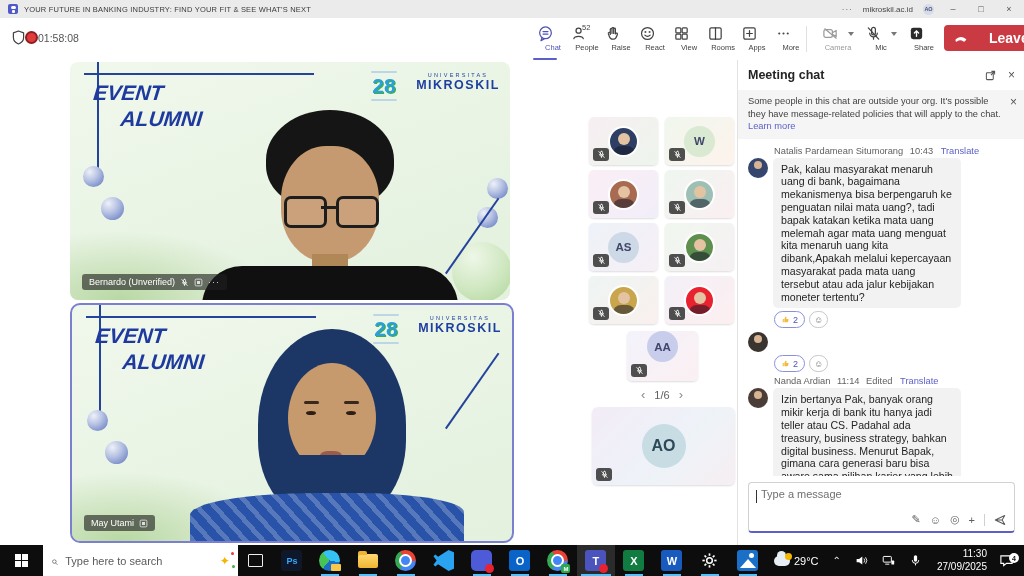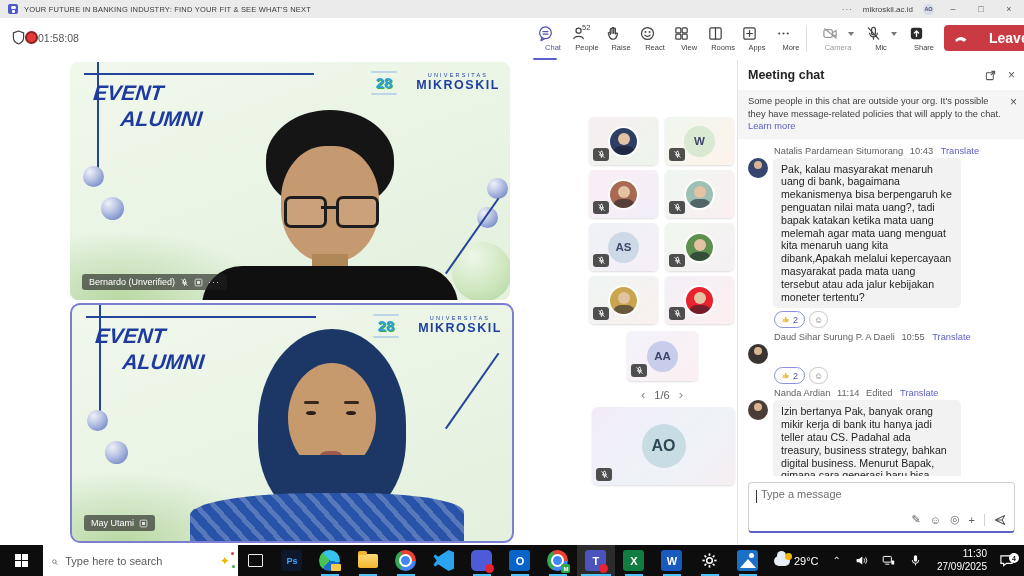--- a/index.html
+++ b/index.html
@@ -49,21 +49,21 @@
   .deco-vline{position:absolute;left:27px;top:0;width:1.5px;height:118px;background:#24439b;}
   .deco-diag{position:absolute;width:92px;height:1.5px;background:#24439b;transform:rotate(-55deg);}
   .sphere{position:absolute;border-radius:50%;background:radial-gradient(circle at 32% 28%,#eef1f8 0%,#b9c4e4 40%,#5a72bd 100%);}
   .gcircle{position:absolute;border-radius:50%;background:radial-gradient(circle at 35% 25%,#eef7e8 0%,#cfe7c0 55%,#aed49a 100%);}
   .gblob{position:absolute;left:0;bottom:0;width:200px;height:70px;
          background:radial-gradient(ellipse at 25% 100%,#b9d8a4 0%,rgba(185,216,164,0) 70%);}
   .event-txt{position:absolute;left:22px;top:18px;color:#1e3a9f;font-weight:800;font-style:italic;
              font-size:21px;transform:skewX(-6deg);line-height:1.25;}
   .event-l2{margin-left:30px;}
   .logo28{position:absolute;left:292px;top:8px;width:44px;text-align:center;}
-  .logo28 .n28{font-size:15px;font-weight:900;color:#2b9fd8;text-shadow:1px 1px 0 #3fae49;}
+  .logo28 .n28{font-size:21px;font-weight:900;color:#2b9fd8;text-shadow:1px 1px 0 #3fae49;}
   .logo28 .tick{display:block;margin:1px auto;width:26px;height:2px;background:#bcd6e8;border-radius:2px;}
   .orglogo{position:absolute;left:344px;top:10px;width:88px;text-align:center;color:#1e3fa0;}
   .org-small{font-size:5.5px;letter-spacing:2.2px;}
   .org-name{font-size:12.5px;font-weight:bold;letter-spacing:1.5px;transform:scaleY(.95);}
   .nametag{position:absolute;left:12px;bottom:10px;background:rgba(30,30,30,.62);border-radius:3px;
            color:#fff;font-size:9px;display:flex;align-items:center;gap:5px;padding:3px 7px;}
   .nametag svg{width:9px;height:9px;}
   .nt-dots{color:#ddd;font-size:9px;letter-spacing:1px;}
   
   .fig{position:absolute;left:0;top:0;right:0;bottom:0;}
@@ -101,21 +101,21 @@
   .pavatar.photo{border:2px solid #fff;box-sizing:border-box;}
   .pavatar.photo::before{content:"";position:absolute;left:50%;top:5px;transform:translateX(-50%);
         width:12px;height:12px;border-radius:50%;background:#e3c3a2;}
   .pavatar.photo::after{content:"";position:absolute;left:50%;bottom:-4px;transform:translateX(-50%);
         width:22px;height:13px;border-radius:8px 8px 0 0;background:rgba(20,25,40,.55);}
   .mutebadge{position:absolute;left:4px;bottom:4px;width:16px;height:13px;background:rgba(55,55,55,.88);
              border-radius:3px;display:flex;align-items:center;justify-content:center;}
   .mutebadge svg{width:9px;height:9px;}
   .aatile{position:absolute;left:627px;top:271px;width:71px;height:50px;border-radius:5px;
           background:linear-gradient(135deg,#f3f2fb,#fbf0f2);box-shadow:0 1px 2px rgba(0,0,0,.14);
-          display:flex;align-items:center;justify-content:center;}
+          display:flex;justify-content:center;}
   .pagin{position:absolute;left:589px;top:327px;width:146px;display:flex;align-items:center;justify-content:center;
          gap:9px;color:#616161;font-size:11px;}
   .pg-arrow{color:#8a8a8a;font-size:13px;cursor:default;}
   .selftile{position:absolute;left:592px;top:347px;width:143px;height:78px;border-radius:6px;
             background:linear-gradient(135deg,#f2ecf7 0%,#eef3f8 60%,#f6eef2 100%);box-shadow:0 1px 2px rgba(0,0,0,.14);
             display:flex;align-items:center;justify-content:center;}
   .selftile .pavatar{width:44px;height:44px;font-size:16px;color:#2f4858;}
   
   .chat{position:absolute;left:737px;top:0;width:287px;bottom:0;background:#fff;border-left:1px solid #e3e3e3;
         display:flex;flex-direction:column;}
@@ -578,25 +578,20 @@
               <svg viewBox="0 0 16 16">
                   <path d="M3 7h2v6H3z M6 13h4.8c.9 0 1.5-.5 1.7-1.3l.8-3c.2-.9-.4-1.7-1.3-1.7H9.4l.4-2.2C10 3.7 9.4 3 8.7 3c-.4 0-.8.2-1 .6L6 7Z" fill="#f5b93b"></path>
                 </svg>
               <span>2</span>
             </span>
             <span class="raddy">☺</span>
           </div>
         </div>
 
         <div>
-          <div class="msg-head">
-            <span>Daud Sihar Surung P. A Daeli</span>
-            <span class="msg-time">10:55</span>
-            <span class="translate">Translate</span>
-          </div>
           <div class="msg-row">
             <span class="cavatar" style="background: rgb(58, 52, 49);"></span>
           </div>
           <div class="reacts">
             <span class="rpill">
               <svg viewBox="0 0 16 16">
                   <path d="M3 7h2v6H3z M6 13h4.8c.9 0 1.5-.5 1.7-1.3l.8-3c.2-.9-.4-1.7-1.3-1.7H9.4l.4-2.2C10 3.7 9.4 3 8.7 3c-.4 0-.8.2-1 .6L6 7Z" fill="#f5b93b"></path>
                 </svg>
               <span>2</span>
             </span>

